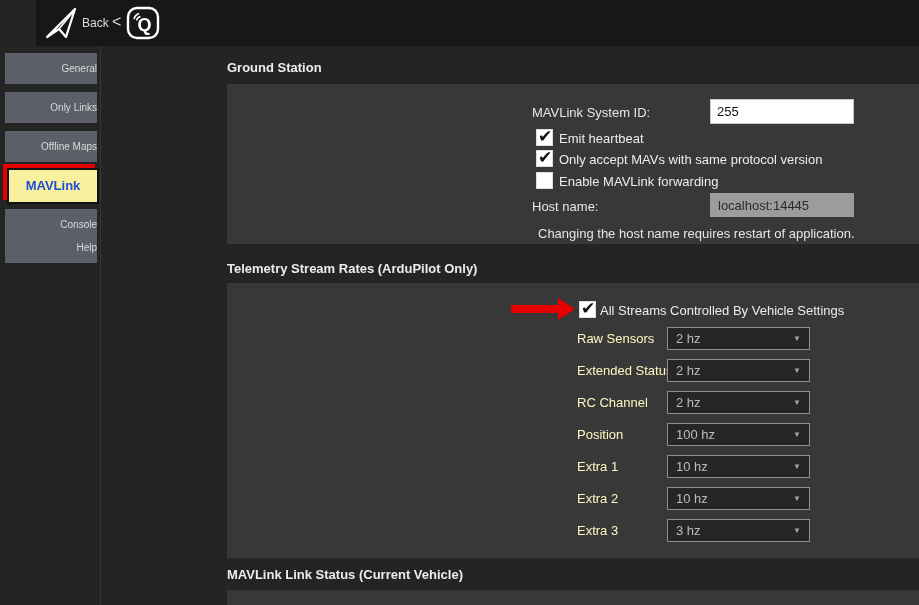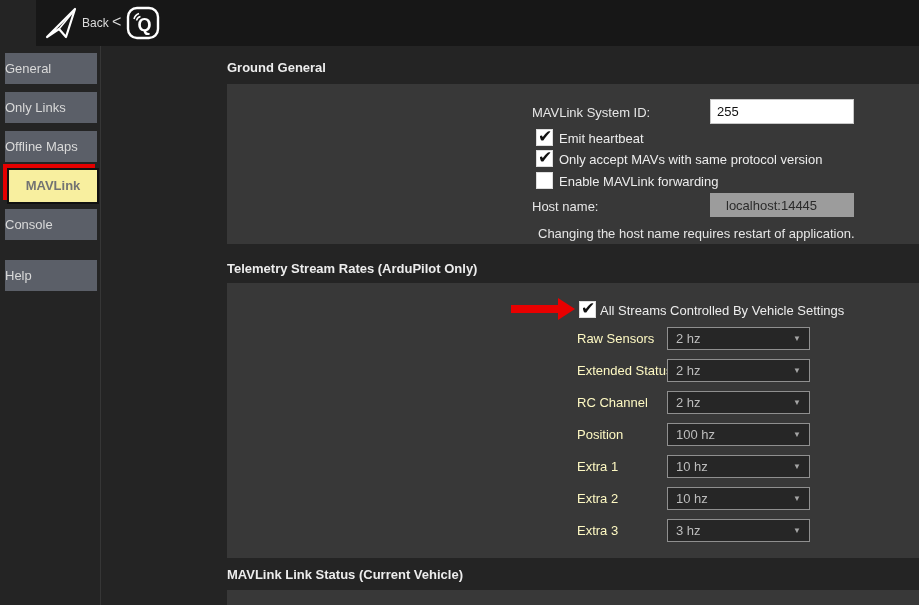--- a/index.html
+++ b/index.html
@@ -10,34 +10,34 @@
   .topbar { position:absolute; left:0; top:0; width:919px; height:46px; background:#171717;margin-left:36px; }
   .plane-icon { position:absolute; left:7px; top:5px; width:36px; height:36px; }
   .back-label { position:absolute; left:46px; top:0; height:46px; line-height:46px; font-size:12px; color:#dcdcdc; }
   .back-chevron { position:absolute; left:76px; top:0; height:46px; line-height:44px; font-size:16px; color:#dcdcdc; }
   .app-icon { position:absolute; left:90px; top:6px; width:34px; height:34px; }
   .page-title { position:absolute; left:131px; top:0; height:46px; line-height:46px; font-size:17px; color:#e9e9e9; }
 
   
   .v-divider { position:absolute; left:100px; top:46px; width:1px; height:559px; background:#363636; }
   .side-btn { position:absolute; left:5px; width:92px; height:31px; background:#5b5f68; color:#d9d9d9;
-              font-size:13px; text-align:left; line-height:31px; cursor:pointer; }
+              font-size:10px; text-align:right; line-height:31px; cursor:pointer; }
   .annotation-frame { position:absolute; left:3px; top:164px; width:92px; height:36px; border:4px solid #e60000; }
-  .side-btn-selected { position:absolute; left:0; top:0; width:92px; height:36px; background:#f8ef9f; color:#737373;
+  .side-btn-selected { position:absolute; left:0; top:0; width:92px; height:36px; background:#f8ef9f; color:#1d4ed8;
               border:2px solid #111; font-size:13px; font-weight:bold; text-align:center; line-height:32px; cursor:pointer; }
 
   
   .section-header { position:absolute; left:227px; font-size:13px; font-weight:bold; color:#ededed; }
   .panel { position:absolute; left:227px; width:692px; background:#383838; }
 
   .field-label { position:absolute; font-size:13px; color:#e6e6e6; }
   .text-input { position:absolute; left:710px; width:144px; height:25px; background:#ffffff; border:1px solid #c8c8c8;
                 color:#111; font-size:13px; padding:8px 6px; font-family:inherit; }
   .text-input-disabled { position:absolute; left:710px; width:144px; height:24px; background:#9c9c9c; border:none;
-                color:#2b2b2b; font-size:13px; padding:0 16px; font-family:inherit; }
+                color:#2b2b2b; font-size:13px; padding:0 8px; font-family:inherit; }
 
   .checkbox { position:absolute; width:17px; height:17px; background:#ffffff; border:1px solid #ddd; cursor:pointer; }
   .checkbox.checked::after { content:"\2714"; position:absolute; left:1px; top:-4px; font-size:17px; font-weight:bold; color:#101010; }
   .cb-label { position:absolute; font-size:13px; color:#ededed; }
 
   .note-italic { position:absolute; left:538px; font-size:13px; color:#e6e6e6; }
 
   
   .rate-label { position:absolute; left:577px; font-size:13px; color:#fef9c3; }
   .dropdown { position:absolute; left:667px; width:143px; height:23px; background:#262626; border:1px solid #8f8f8f; cursor:pointer; }
@@ -71,23 +71,23 @@
 
 <div class="side-btn" style="top:53px">General</div>
 <div class="side-btn" style="top:92px">Only Links</div>
 <div class="side-btn" style="top:131px">Offline Maps</div>
 
 <div class="annotation-frame">
   <div class="side-btn-selected">MAVLink</div>
 </div>
 
 <div class="side-btn" style="top:209px">Console</div>
-<div class="side-btn" style="top:260px">Help</div>
+<div class="side-btn" style="top:232px">Help</div>
 
-<div class="section-header" style="top:60px">Ground General</div>
+<div class="section-header" style="top:60px">Ground Station</div>
 <div class="panel" style="top:84px; height:160px"></div>
 
 <span class="field-label" style="left:532px; top:105px">MAVLink System ID:</span>
 <input class="text-input" style="top: 99px;" value="255">
 
 <div class="checkbox checked" style="left:536px; top:129px"></div>
 <span class="cb-label" style="left:559px; top:131px">Emit heartbeat</span>
 
 <div class="checkbox checked" style="left:536px; top:150px"></div>
 <span class="cb-label" style="left:559px; top:152px">Only accept MAVs with same protocol version</span>

